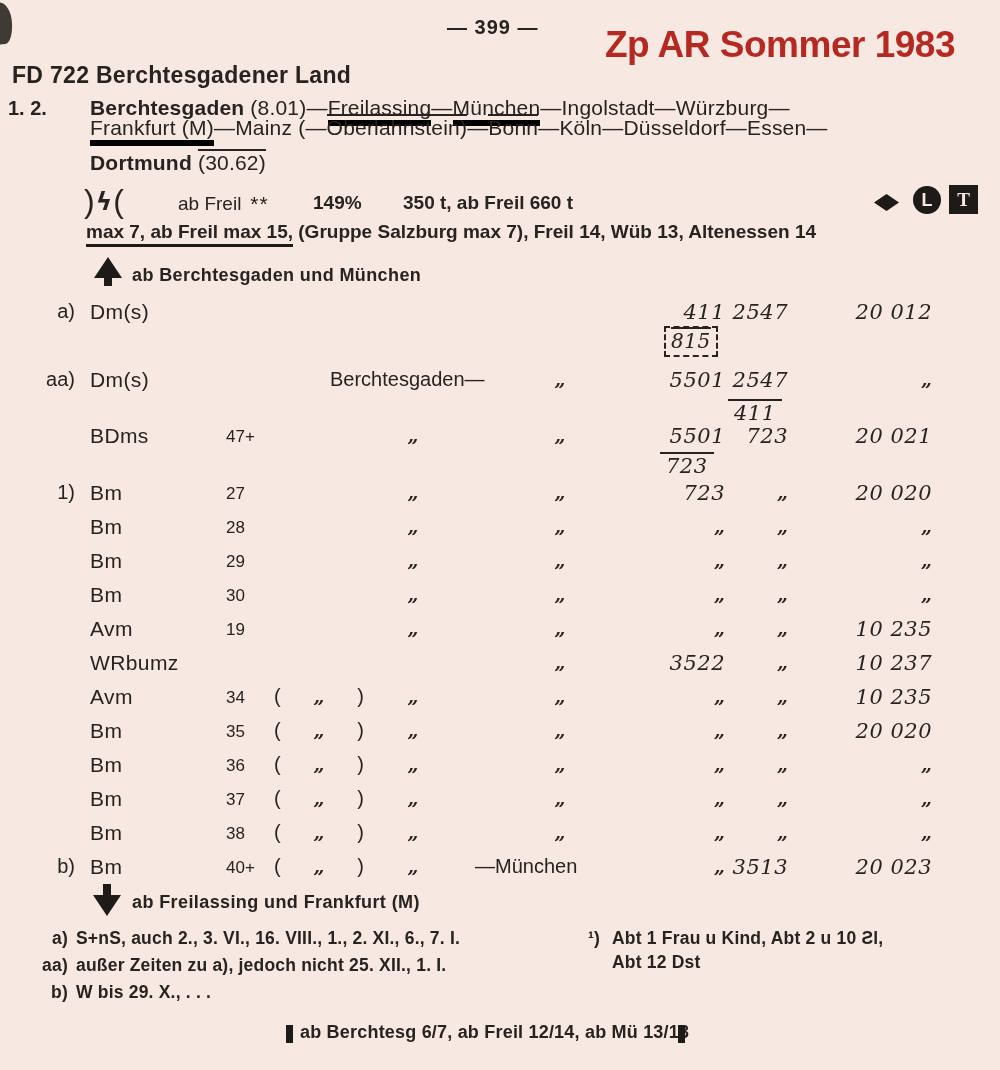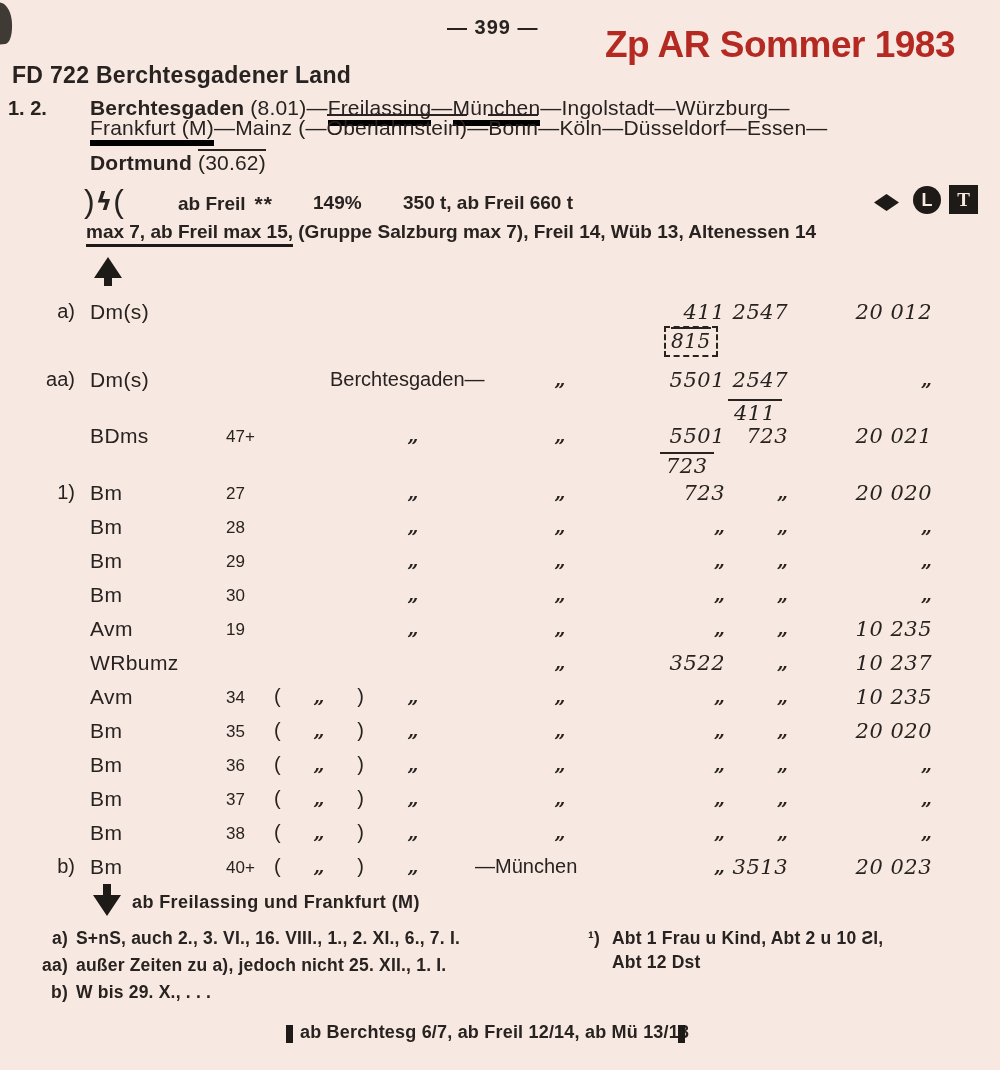--- a/index.html
+++ b/index.html
@@ -17,21 +17,21 @@
   .title{left:12px;top:62px;font-size:23px;font-weight:700;letter-spacing:0.3px;}
   .classes{left:8px;top:97px;font-size:20px;font-weight:700;}
   .routeline{left:90px;font-size:21px;letter-spacing:0.2px;}
   .rl1{top:96px;}.rl2{top:116px;}.rl3{top:151px;}
   .u1{border-bottom:6px solid #000000;padding-bottom:1px;}
   .ov{border-top:2px solid #282320;}
   
   .trac{left:84px;top:184px;display:flex;align-items:center;height:34px;}
   .par{font-size:32px;font-weight:400;line-height:1;}
   .bolt{font-family:"DejaVu Sans",sans-serif;font-size:25px;font-weight:700;margin:0 1px;}
-  .cond{left:178px;top:192px;font-size:19px;font-weight:700;text-align:right;}
+  .cond{left:178px;top:192px;font-size:19px;font-weight:400;text-align:right;}
   .stars{font-size:21px;vertical-align:-1px;letter-spacing:1px;margin-left:9px;}
   .pct{left:313px;top:192px;font-size:19px;font-weight:700;}
   .tons{left:403px;top:192px;font-size:19px;font-weight:700;}
   .icon-diamond{left:874px;top:194px;width:25px;height:17px;background:#1d1a18;clip-path:polygon(50% 0,100% 50%,50% 100%,0 50%);}
   .icon-circle{left:913px;top:186px;width:28px;height:28px;background:#1d1a18;border-radius:50%;color:#f7e8e1;display:flex;align-items:center;justify-content:center;font-weight:700;font-size:18px;}
   .icon-square{left:949px;top:185px;width:29px;height:29px;background:#1d1a18;color:#f7e8e1;display:flex;align-items:center;justify-content:center;font-weight:700;font-size:19px;font-family:"Liberation Serif",serif;}
   .maxline{left:86px;top:221px;font-size:19px;font-weight:700;}
   .uthick{border-bottom:3px solid #1d1a18;padding-bottom:2px;}
   
   .arrow{position:absolute;}
@@ -103,20 +103,21 @@
   <div class="abs icon-square">
       <span>T</span>
     </div>
 
   <div class="abs maxline"><span class="uthick">max 7, ab Freil max 15,</span><span> (Gruppe Salzburg max 7), Freil 14, Wüb 13, Altenessen 14</span></div>
 
   <svg class="arrow" style="left:92px;top:257px" width="32" height="30" viewBox="0 0 32 30">
       <polygon points="16,0 2,21 30,21" fill="#1d1a18"></polygon>
       <rect x="12" y="13" width="8" height="16" fill="#1d1a18"></rect>
     </svg>
+  <div class="abs grp-up-label">ab Berchtesgaden und München</div>
 
   <div class="row" style="top:300px">
     <span class="cell c-label">a)</span>
     <span class="cell c-type">Dm(s)</span>
     <span class="cell c-n1 num">411</span>
     <span class="cell c-n2 num">2547</span>
     <span class="cell c-n3 num">20 012</span>
     <span class="sub sub-a box-dashed"><span class="num ov" style="font-size:20px">815</span></span>
   </div>
   <div class="row" style="top:368px">

